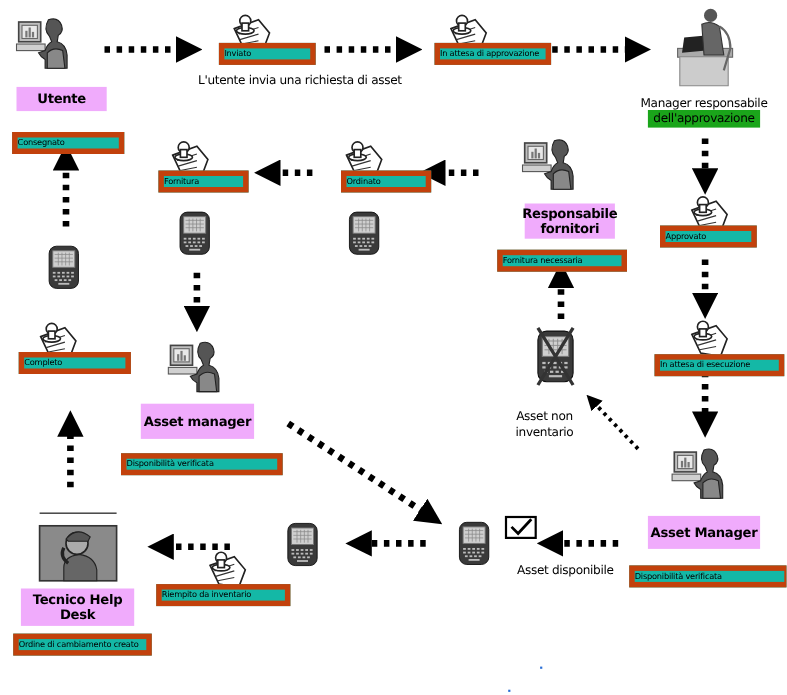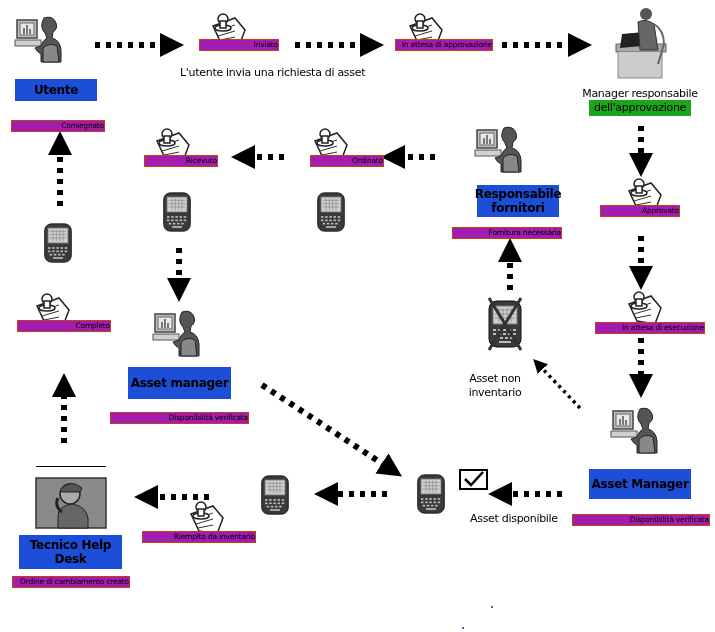--- a/index.html
+++ b/index.html
@@ -1,24 +1,24 @@
 <!DOCTYPE html>
 <html><head>
   <meta charset="utf-8">
   <style>
     html, body { margin: 0; padding: 0; background: #ffffff; }
     body { width: 715px; height: 632px; position: relative; overflow: hidden;
            font-family: "DejaVu Sans", sans-serif; }
     .abs { position: absolute; }
-    .green-box { position: absolute; background: #1d4ed8; color: #000;
+    .green-box { position: absolute; background: #f0abfc; color: #000;
                  font-weight: bold; font-size: 12px; text-align: center;
                  display: flex; align-items: center; justify-content: center;
                  line-height: 14px; letter-spacing: -0.3px; }
-    .status { position: absolute; background: #a21caf; border: 1px solid #c2410c;
-              color: #000; font-size: 7.5px; text-align: right; height: 10px;
+    .status { position: absolute; background: #14b8a6; border: 5px solid #c2410c;
+              color: #000; font-size: 7.5px; text-align: left; height: 10px;
               line-height: 10px; white-space: nowrap; letter-spacing: -0.2px; overflow: hidden; }
     .caption { position: absolute; font-weight: normal; font-size: 11px; color: #000;
                text-align: center; line-height: 14px; letter-spacing: -0.3px; white-space: nowrap; }
     svg.icon { position: absolute; overflow: visible; }
     #arrows { position: absolute; left: 0; top: 0; }
     .dot { position: absolute; width: 2px; height: 2px; background: #2a6fd6; }
   </style>
 </head>
 <body>
 
@@ -184,21 +184,21 @@
   </svg>
 <div class="status" style="left:17px;top:320px;width:92px">Completo</div>
 
 <svg class="icon" style="left:43px;top:218px;width:30px;height:50px">
     <use href="#phone"></use>
   </svg>
 
 <svg class="icon" style="left:152px;top:127px;width:40px;height:36px">
     <use href="#doc"></use>
   </svg>
-<div class="status" style="left:144px;top:155px;width:72px">Ricevuto</div>
+<div class="status" style="left:144px;top:155px;width:72px">Fornitura</div>
 <svg class="icon" style="left:162px;top:187px;width:30px;height:50px">
     <use href="#phone"></use>
   </svg>
 
 <svg class="icon" style="left:310px;top:127px;width:40px;height:36px">
     <use href="#doc"></use>
   </svg>
 <div class="status" style="left:310px;top:155px;width:72px">Ordinato</div>
 <svg class="icon" style="left:316px;top:187px;width:30px;height:50px">
     <use href="#phone"></use>

